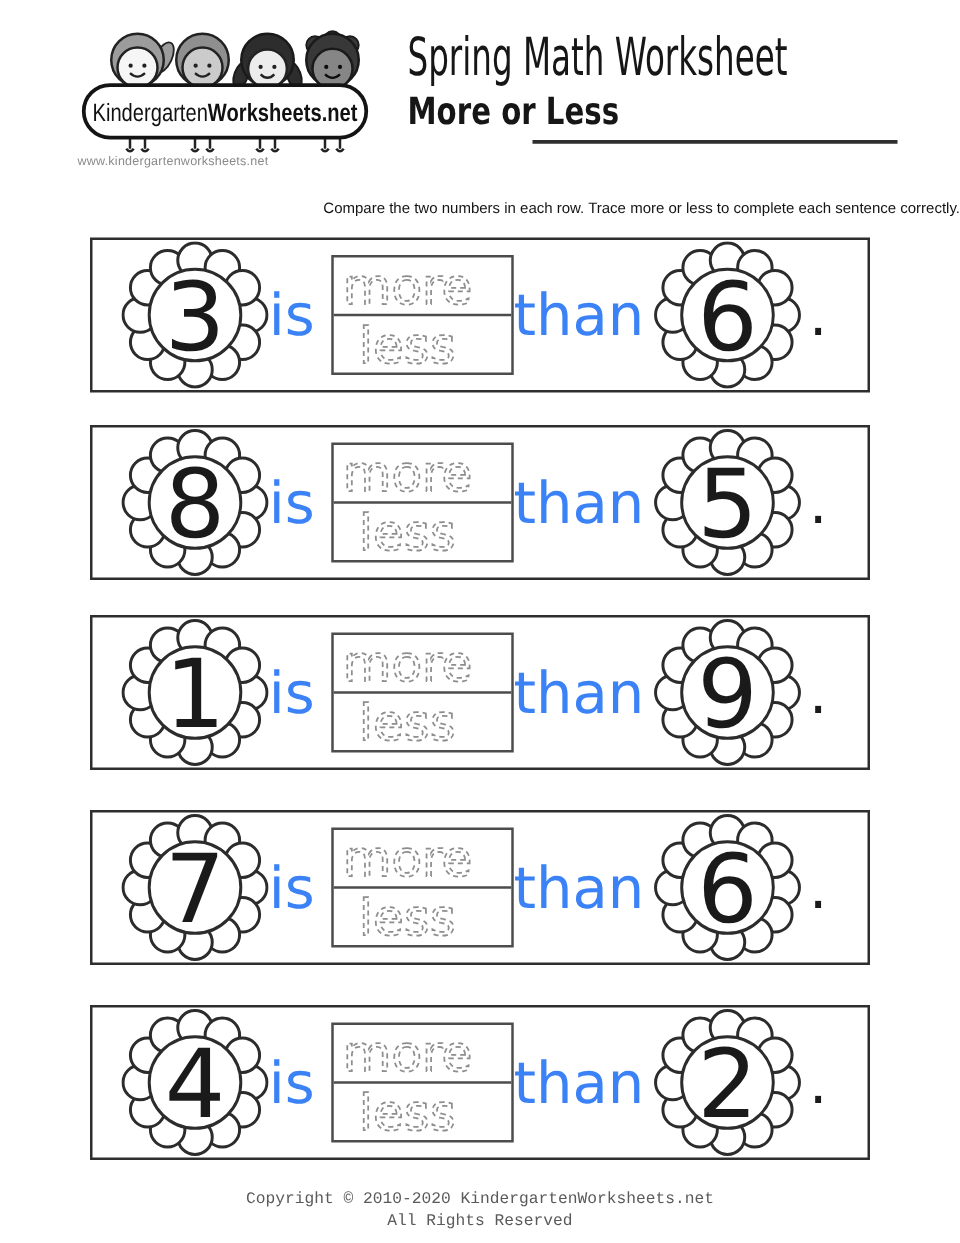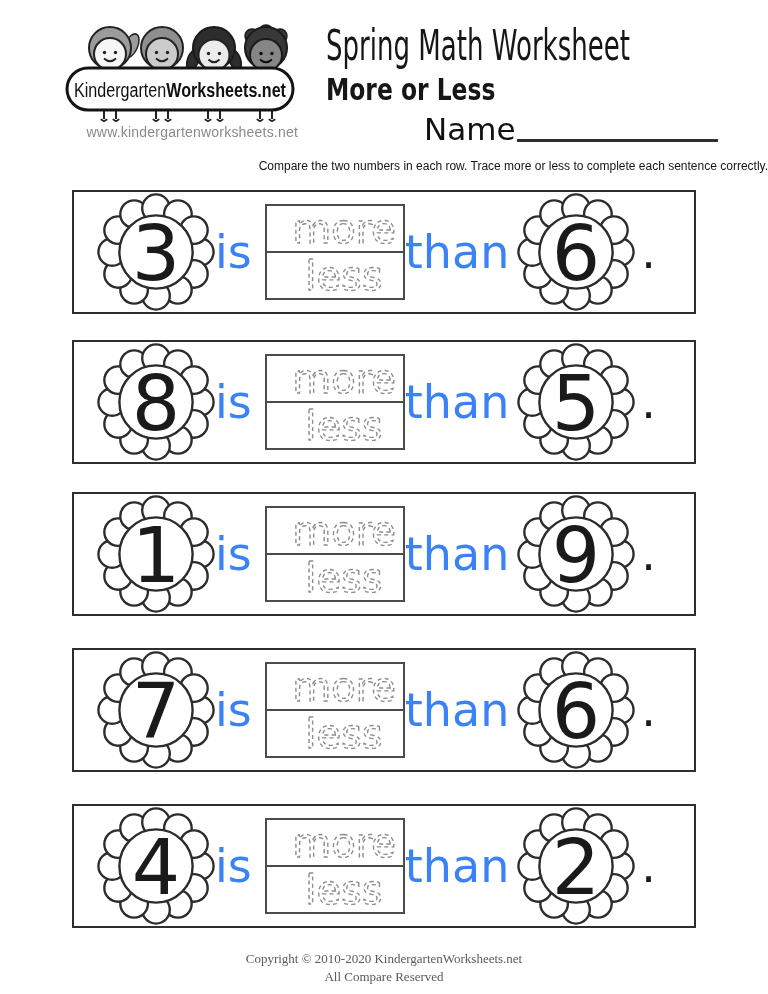--- a/index.html
+++ b/index.html
@@ -4,22 +4,22 @@
 <style>
   html,body { margin:0; padding:0; }
   body {
     width:768px; height:994px; position:relative; background:#ffffff;
     font-family:"Liberation Sans", sans-serif; overflow:hidden;
   }
 
   
   .logo-svg { position:absolute; left:62px; top:20px; }
   .website {
-    position:absolute; left:62px; top:124px; width:236px; text-align:right;
-    font-size:14px; color:#8a8a8a; letter-spacing:.2px;
+    position:absolute; left:62px; top:124px; width:236px; text-align:left;
+    font-size:10px; color:#8a8a8a; letter-spacing:.2px;
   }
   .title-block { position:absolute; left:326px; top:22px; }
   .title {
     font-family:"DejaVu Sans", sans-serif; font-size:42px; font-weight:500;
     color:#161616; transform:scaleX(.62); transform-origin:0 0; white-space:nowrap;
     line-height:1.15;
   }
   .subtitle {
     margin-top:3px; font-family:"DejaVu Sans", sans-serif; font-size:30px;
     font-weight:600; color:#161616; transform:scaleX(.78); transform-origin:0 0;
@@ -52,37 +52,37 @@
   .fcenter{ fill:#fff; stroke:#2c2c2c; stroke-width:2.5; }
   .num {
     font-family:"DejaVu Sans", sans-serif; font-size:80px; fill:#1a1a1a;
     text-anchor:middle;
   }
   .word {
     font-family:"DejaVu Sans", sans-serif; font-size:46px; color:#3b82f6; line-height:1;
   }
   .m-than { }
   .trace-box { margin-left:13px; border:2px solid #4c4c4c; flex:0 0 auto; }
-  .trace-cell { width:118px; height:45px; display:block;padding-left:18px; }
+  .trace-cell { width:142px; height:45px; display:block; }
   .trace-cell + .trace-cell { border-top:2px solid #4c4c4c;text-align:center; }
   .trace-cell svg { display:block; }
   .trace {
     font-family:"DejaVu Sans", sans-serif; font-size:40px; fill:none;
     stroke:#8e8e8e; stroke-width:1.4; stroke-dasharray:4 3.2; text-anchor:middle;
   }
   .period {
     font-family:"DejaVu Sans", sans-serif; font-size:46px; color:#1a1a1a;
     margin-left:6px; line-height:1;
   }
 
   
   .footer {
     position:absolute; left:0; top:950px; width:100%; text-align:center;
     color:#5a5a5a; font-size:13px; line-height:1.35;
-    font-family:Liberation Serif, serif;
+    font-family:Liberation Mono, monospace;
   }
 </style>
 </head>
 <body>
 
 <svg class="logo-svg" width="236" height="104" viewBox="0 0 236 104">
 
   <g>
     <ellipse cx="69" cy="26" rx="6.5" ry="13" transform="rotate(25 69 26)" fill="#9c9c9c" stroke="#222" stroke-width="1.5"></ellipse>
     <circle cx="48" cy="28" r="21" fill="#9c9c9c" stroke="#222" stroke-width="2"></circle>
@@ -133,21 +133,20 @@
 </svg>
 
 <div class="website">www.kindergartenworksheets.net</div>
 
 <div class="title-block">
   <div class="title">Spring Math Worksheet</div>
   <div class="subtitle">More or Less</div>
 </div>
 
 <div class="name-row">
-  <span class="name-label">Name</span>
   <span class="name-line"></span>
 </div>
 
 <div class="instructions">Compare the two numbers in each row. Trace more or less to complete each sentence correctly.</div>
 
 <div class="rows">
   <div class="row">
     <svg class="flower flower-left" width="118" height="118" viewBox="-62 -62 124 124">
       <circle class="petal" cx="46" cy="0" r="14.5"></circle>
       <circle class="petal" cx="39.8" cy="23" r="14.5"></circle>
@@ -418,14 +417,14 @@
       <circle class="fcenter" cx="0" cy="0" r="38.5"></circle>
       <text class="num" x="0" y="29">2</text>
     </svg>
 
     <span class="period">.</span>
   </div>
 </div>
 
 <div class="footer">
   <div>Copyright © 2010-2020 KindergartenWorksheets.net</div>
-  <div>All Compare Reserved</div>
+  <div>All Rights Reserved</div>
 </div>
 
 </body></html>

